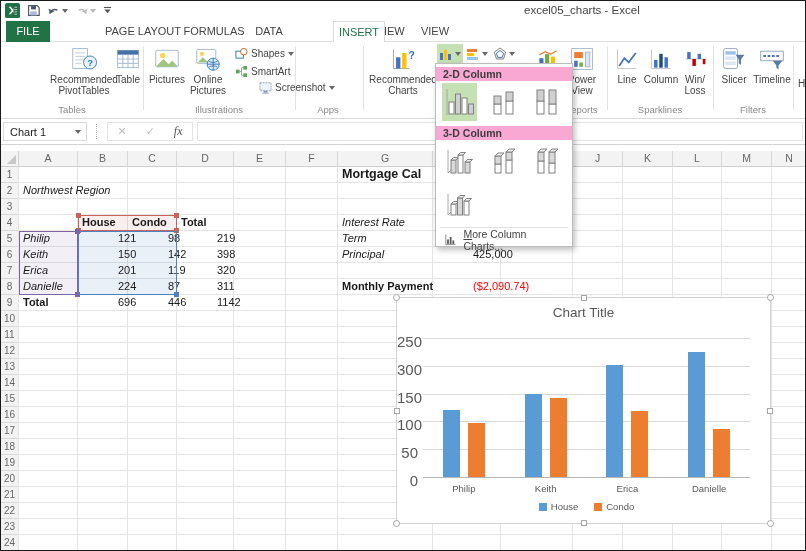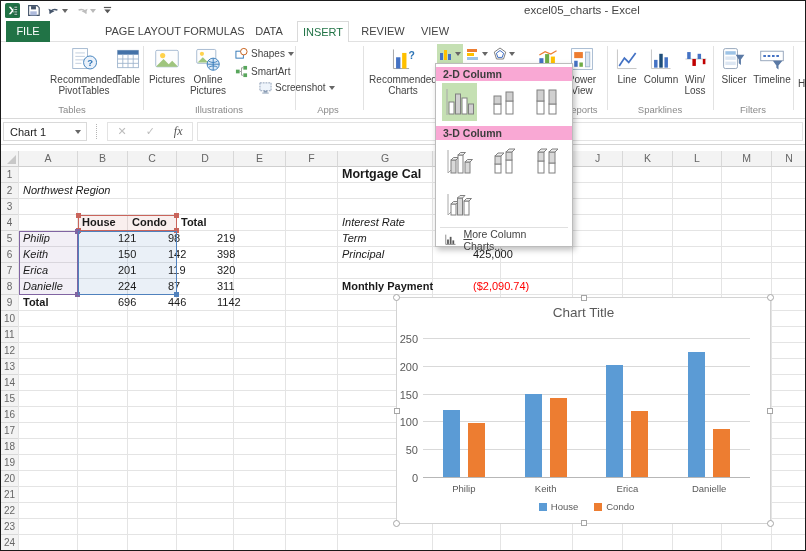--- a/index.html
+++ b/index.html
@@ -10,21 +10,21 @@
   .qat{position:absolute;left:4px;top:2px;display:flex;align-items:center;gap:7px;}
   .qbtn{display:flex;align-items:center;gap:1px;cursor:default;}
   .qbtn svg{display:block;}
   .caret{width:0;height:0;border-left:3px solid transparent;border-right:3px solid transparent;border-top:4px solid #666;}
   .caret.lt{border-top-color:#b9b9b9;}
   .wintitle{position:absolute;left:523px;top:3px;font-size:11.5px;color:#444;white-space:nowrap;}
   
   .tabsrow{position:absolute;left:0;top:20px;width:100%;height:21px;background:#fff;border-bottom:1px solid #e1e1e1;box-sizing:border-box;}
   .tab{position:absolute;top:0;height:32px;line-height:20px;text-align:center;font-size:11px;color:#444;cursor:default;}
   .tab.file{background:#217346;color:#fff;}
-  .tab.active{background:#fff;color:#217346;border:1px solid #dadada;border-bottom:none;height:21px;box-sizing:border-box;z-index:2;}
+  .tab.active{background:#fff;color:#217346;border:1px solid #dadada;border-bottom:none;height:21px;box-sizing:border-box;z-index:2;margin-left:36px;}
   
   .ribbon{position:absolute;left:0;top:41px;width:100%;height:77px;background:#fff;border-bottom:1px solid #d9d9d9;box-sizing:border-box;}
   .rsep{position:absolute;top:4px;height:64px;width:1px;background:#e2e2e2;}
   .glabel{position:absolute;top:62px;font-size:9.5px;color:#8a8a8a;text-align:center;}
   .bb{position:absolute;top:2px;display:flex;flex-direction:column;align-items:center;font-size:10px;line-height:11px;color:#444;text-align:center;cursor:default;}
   .bb svg{width:26px;height:26px;margin:2px 0 2px;}
   .sm{position:absolute;display:flex;align-items:center;gap:3px;font-size:10px;color:#444;height:17px;cursor:default;}
   .sm svg{width:13px;height:13px;}
   .chbtn{position:absolute;display:flex;align-items:center;gap:2px;height:18px;cursor:default;padding:1px 2px;}
   .chbtn.hl{background:#c5e0b3;}
@@ -59,21 +59,21 @@
   .cell.n{text-align:left;padding-left:40px;}
   .cell.red{color:#ff0000;}
   .rngfill{position:absolute;pointer-events:none;}
   .rngbrd{position:absolute;box-sizing:border-box;pointer-events:none;}
   .rhandle{position:absolute;width:5px;height:5px;}
   
   .chart{position:absolute;left:395px;top:296px;width:375px;height:227px;background:#fff;border:1px solid #d3d3d3;box-sizing:border-box;z-index:5;}
   .ctitle{position:absolute;left:0;top:7px;width:100%;text-align:center;font-size:13.5px;color:#595959;}
   .cgrid{position:absolute;height:1px;background:#d9d9d9;}
   .caxis{position:absolute;height:1px;background:#b7b7b7;}
-  .ctick{position:absolute;left:0;width:21px;text-align:right;font-size:11px;color:#595959;}
+  .ctick{position:absolute;left:0;width:21px;text-align:right;font-size:15px;color:#595959;}
   .ccat{position:absolute;text-align:center;font-size:9.5px;color:#595959;}
   .cbar{position:absolute;}
   .clegend{position:absolute;display:flex;justify-content:center;gap:16px;font-size:9.5px;color:#595959;}
   .clegitem{display:flex;align-items:center;gap:4px;}
   .clegsw{width:8px;height:8px;display:inline-block;}
   .hdl{position:absolute;background:#fff;border:1px solid #a6a6a6;box-sizing:border-box;z-index:6;}
   .hdl.c{width:7px;height:7px;border-radius:50%;}
   .hdl.m{width:6px;height:6px;}
   
   .menu{position:absolute;left:434px;top:62px;width:138px;height:184px;background:#fff;border:1px solid #bcbcbc;
@@ -473,21 +473,21 @@
     <span class="hdl m" style="left:-3px;top:50%;margin-top:-3px;"></span>
     <span class="hdl m" style="right:-3px;top:50%;margin-top:-3px;"></span>
   <div class="ctick" style="top: 174px;">0</div>
       <div class="cgrid" style="left: 26px; width: 327px; top: 151.2px;"></div>
       <div class="ctick" style="top: 146.2px;">50</div>
       <div class="cgrid" style="left: 26px; width: 327px; top: 123.4px;"></div>
       <div class="ctick" style="top: 118.4px;">100</div>
       <div class="cgrid" style="left: 26px; width: 327px; top: 95.6px;"></div>
       <div class="ctick" style="top: 90.6px;">150</div>
       <div class="cgrid" style="left: 26px; width: 327px; top: 67.8px;"></div>
-      <div class="ctick" style="top: 62.8px;">200</div>
+      <div class="ctick" style="top: 62.8px;">300</div>
       <div class="cgrid" style="left: 26px; width: 327px; top: 40px;"></div>
       <div class="ctick" style="top: 35px;">250</div>
       <div class="caxis" style="left: 26px; width: 327px; top: 179px;"></div>
       <div class="ccat" style="left: 26px; width: 81.75px; top: 185px;">Philip</div>
       <div class="cbar" style="left: 45.875px; width: 17px; top: 111.724px; height: 67.276px; background: rgb(91, 155, 213);"></div>
       <div class="cbar" style="left: 70.875px; width: 17px; top: 124.512px; height: 54.488px; background: rgb(237, 125, 49);"></div>
       <div class="ccat" style="left: 107.75px; width: 81.75px; top: 185px;">Keith</div>
       <div class="cbar" style="left: 127.625px; width: 17px; top: 95.6px; height: 83.4px; background: rgb(91, 155, 213);"></div>
       <div class="cbar" style="left: 152.625px; width: 17px; top: 100.048px; height: 78.952px; background: rgb(237, 125, 49);"></div>
       <div class="ccat" style="left: 189.5px; width: 81.75px; top: 185px;">Erica</div>

